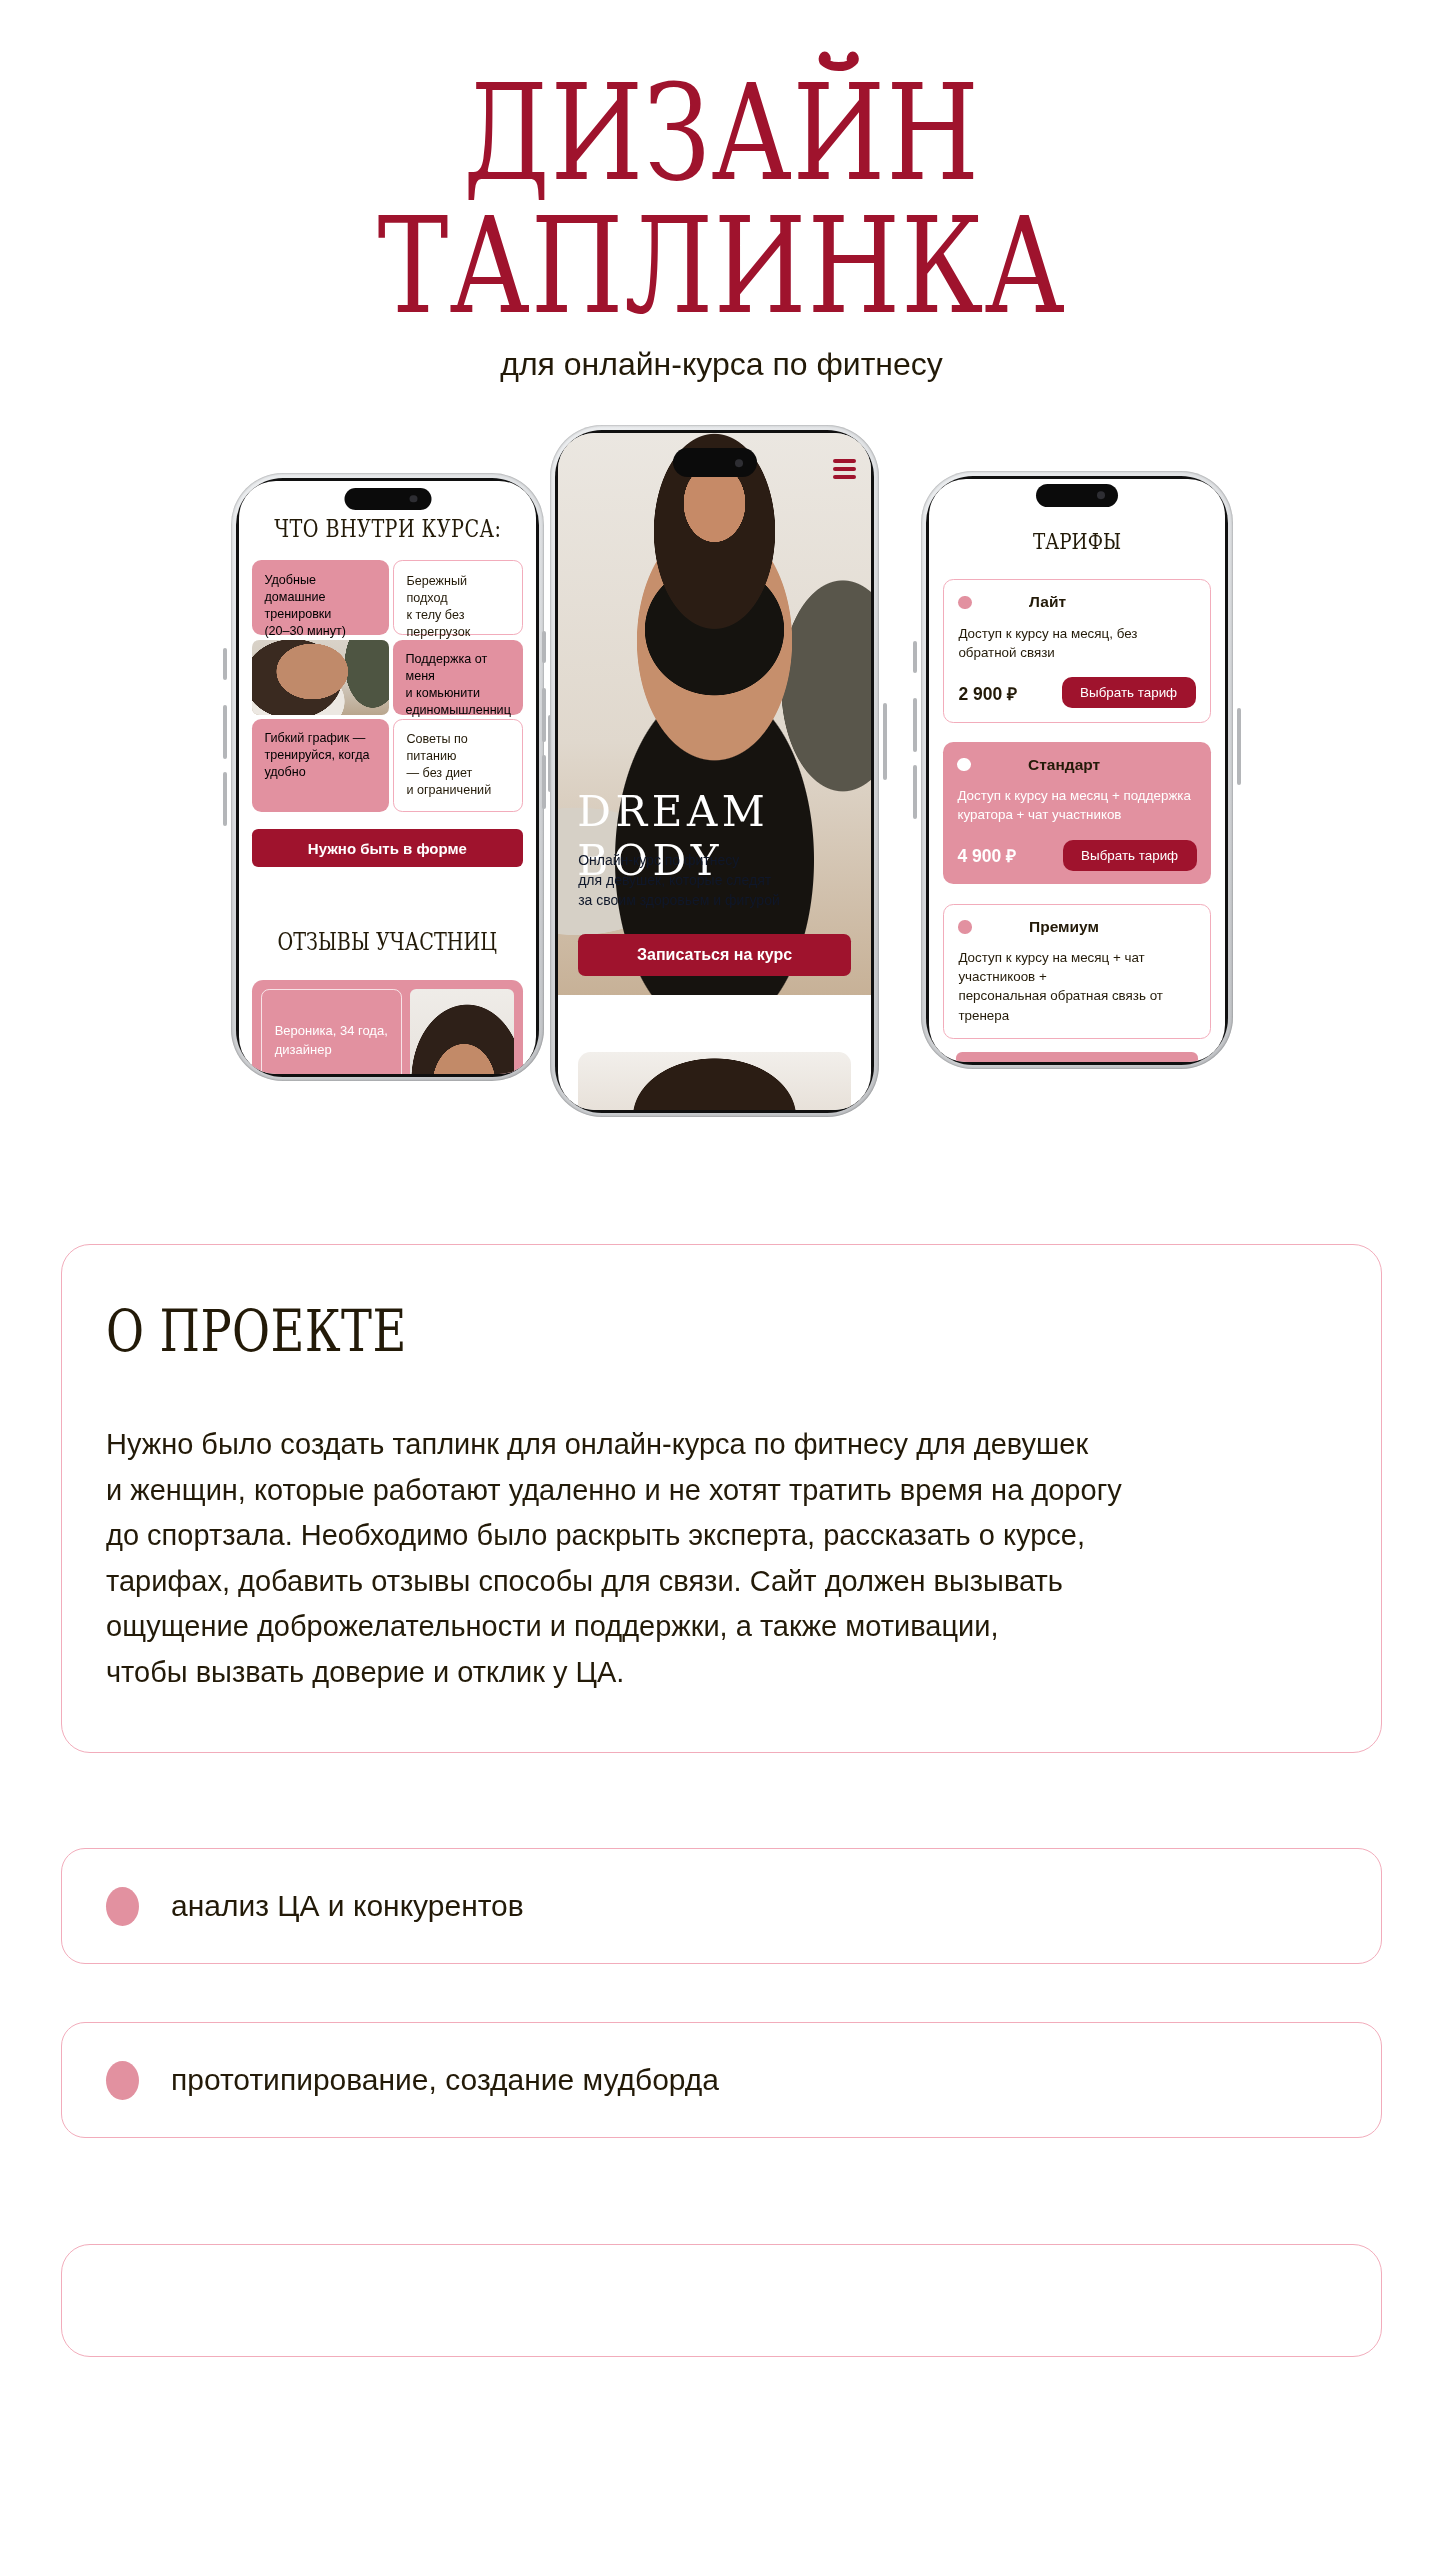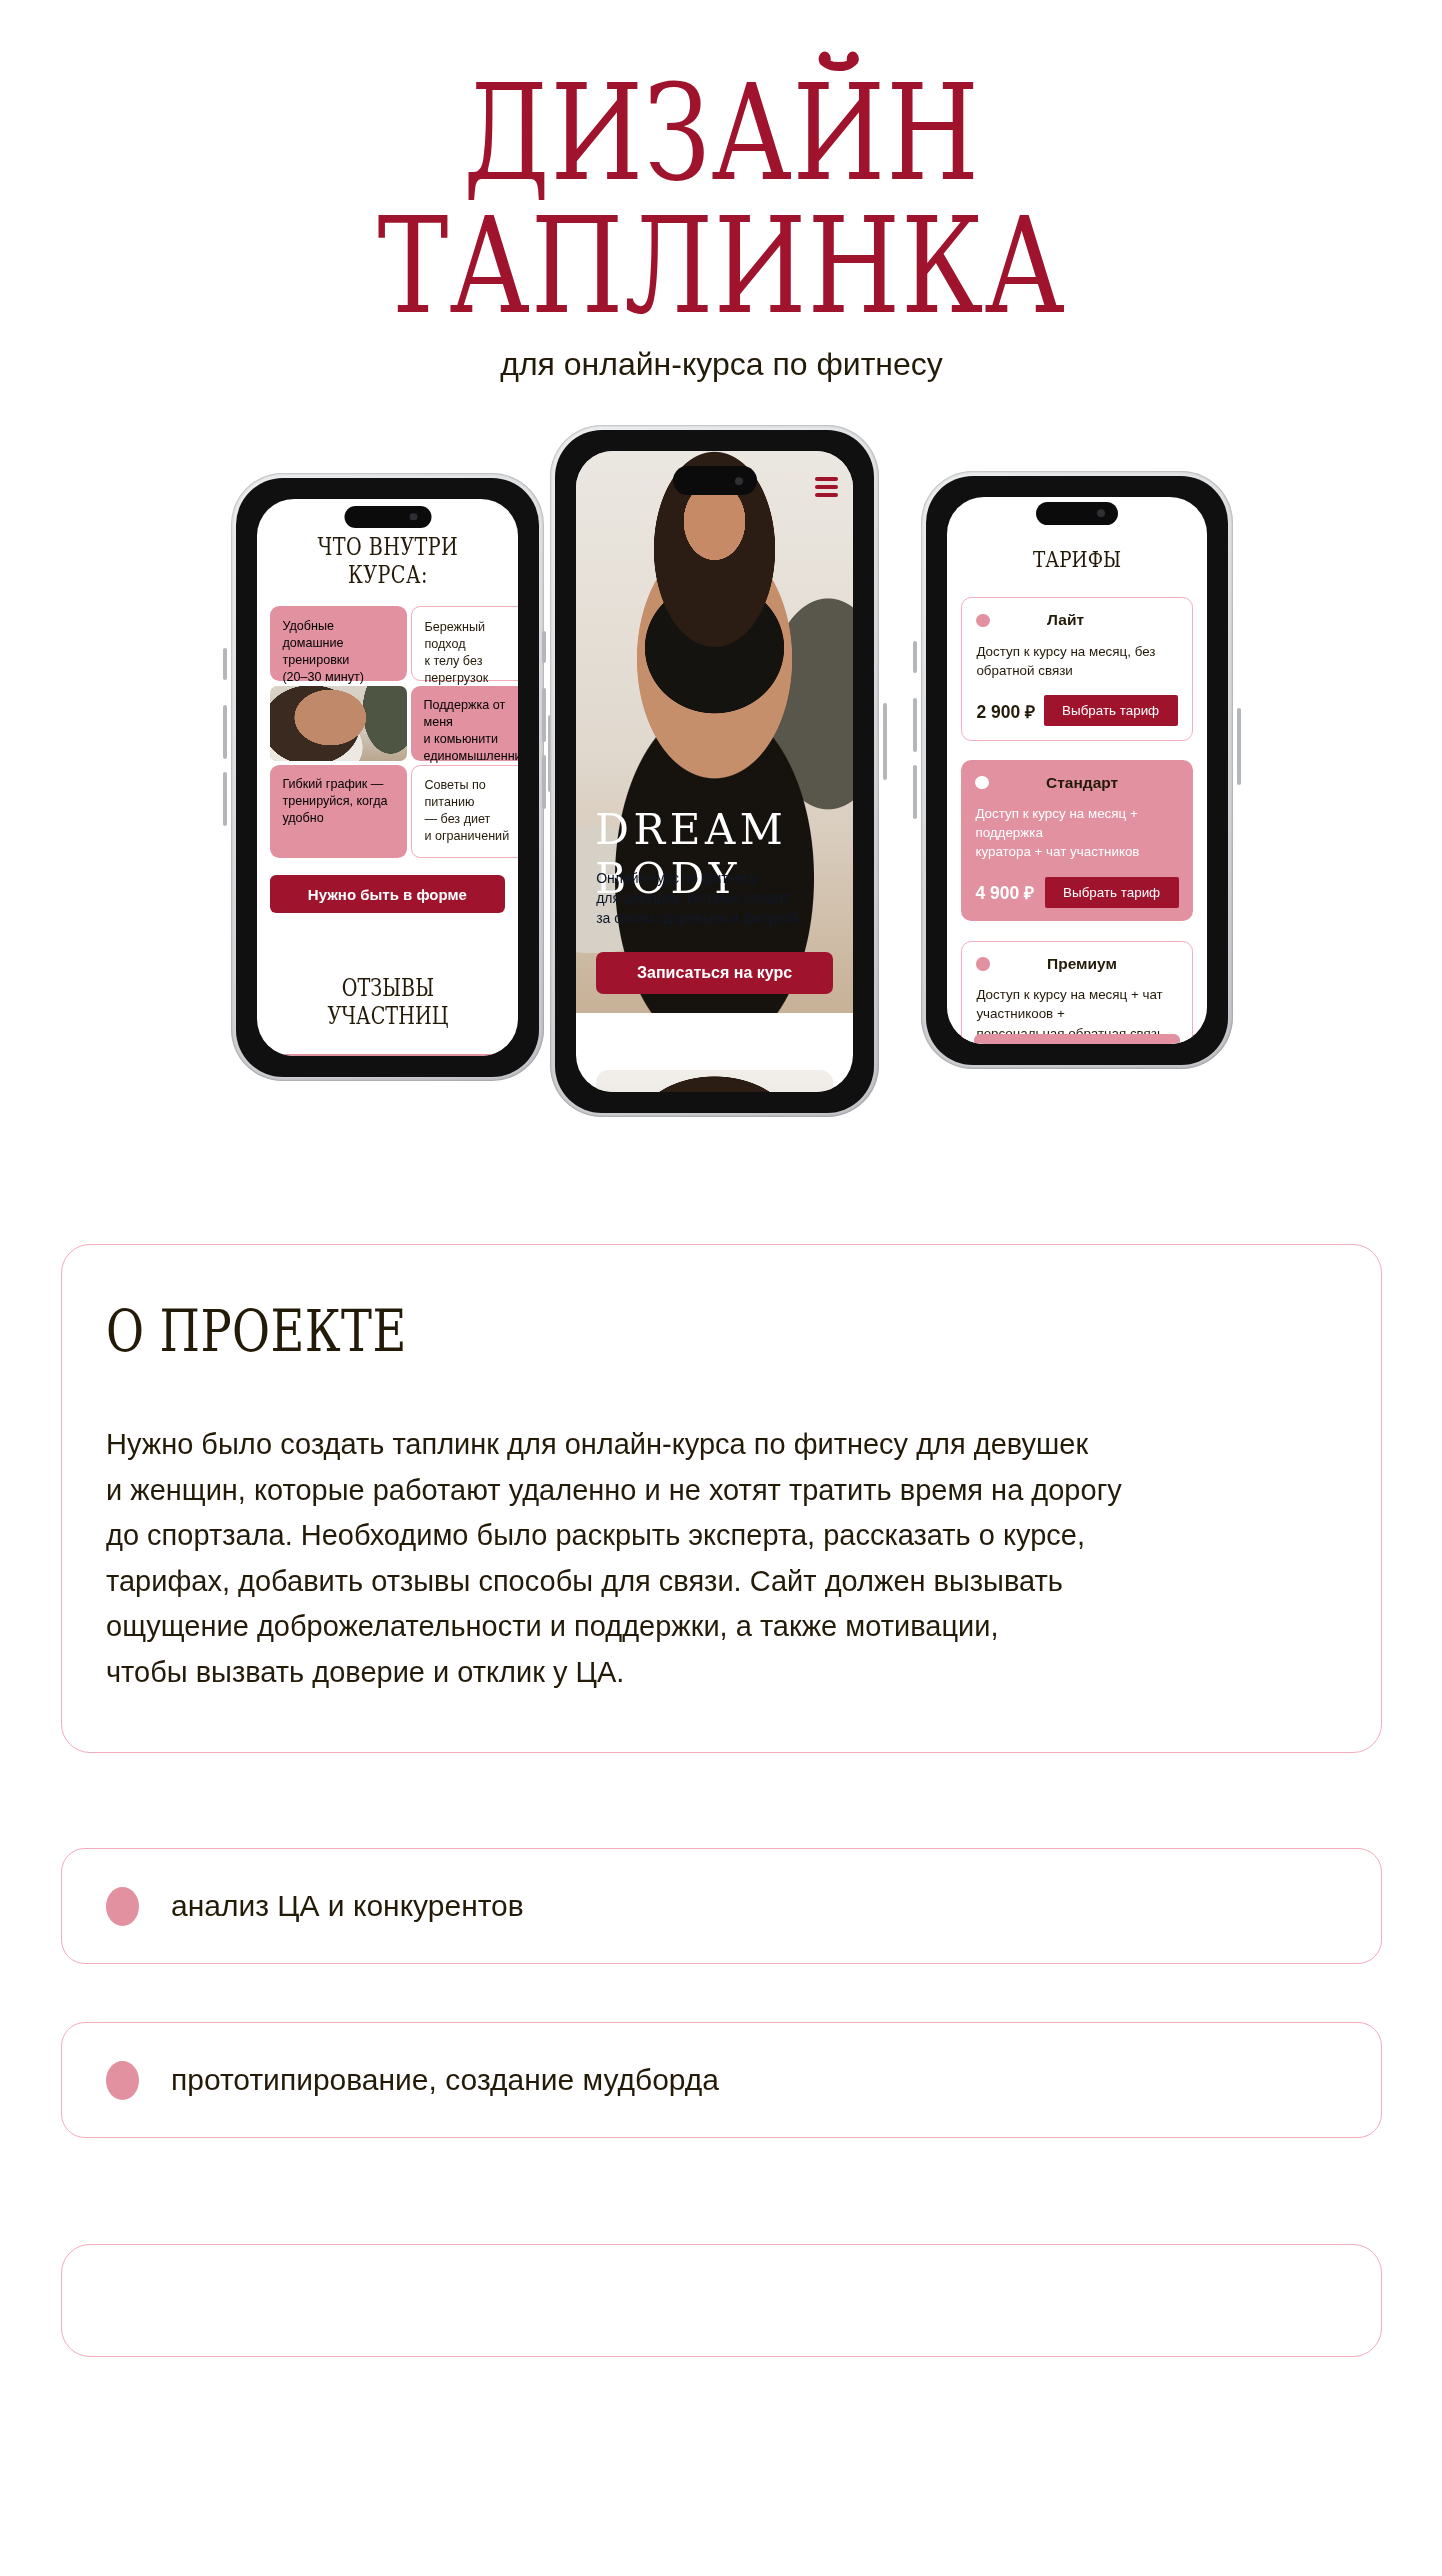--- a/index.html
+++ b/index.html
@@ -15,21 +15,21 @@
 
   
   header { padding-top:67px; text-align:center; }
   h1 { font-size:133px; line-height:1.0; color:#9F132D; letter-spacing:1px; }
   .subtitle { margin-top:13.4px; font-size:32px; color:#231A08; }
 
   
   .phones { position:relative; height:721px; margin-top:42px; }
   .phone { position:absolute; background:linear-gradient(145deg,#eceef0,#c2c4c7);
            border-radius:52px; padding:4.6px; box-shadow:inset 0 0 2.6px rgba(0,0,0,.45); }
-  .phone-inner { background:#101010; border-radius:47px; padding:21px; height:100%; }
+  .phone-inner { background:#101010; border-radius:47px; padding:3px; height:100%; }
   .screen { background:#fff; height:100%; border-radius:37px; overflow:hidden; position:relative; }
   .island { position:absolute; left:50%; transform:translateX(-50%);
             background:#0b0b0b; border-radius:14.4px; z-index:5; }
   .island::after { content:""; position:absolute; right:13.4px; top:50%; transform:translateY(-50%);
                    width:7.7px; height:7.7px; border-radius:50%; background:#2e2e33; }
   .sidebtn { position:absolute; width:4.1px; background:#b4b6b9; border-radius:2.6px; }
 
   .phone-left   { left:231px;  top:48px; width:313px;  height:608px; }
   .phone-center { left:550px; top:0;    width:329px;  height:692px; }
   .phone-right  { left:921px; top:46px; width:312px;  height:598px; }
@@ -97,21 +97,21 @@
   .plan.pinkp { background:#E291A0; }
   .plan-head { display:flex; align-items:center; gap:10.3px; }
   .plan-dot { width:13.4px; height:13.4px; border-radius:50%; background:#E291A0; flex:none; }
   .pinkp .plan-dot { background:#ffffff; }
   .plan-name { font-size:15.5px; font-weight:bold; color:#231A08;margin-left:47px; }
   .plan-desc { margin-top:12.4px; font-size:13.4px; line-height:1.42; color:#231A08; white-space:pre-line; }
   .pinkp .plan-desc { color:#ffffff; }
   .plan-foot { margin-top:15.5px; display:flex; align-items:center; justify-content:space-between; }
   .plan-price { font-size:17.5px; font-weight:bold; color:#231A08; }
   .pinkp .plan-price { color:#ffffff; }
-  .plan-btn { height:31px; padding:0 18.5px; border-radius:2px; font-size:13.4px; font-weight:normal; }
+  .plan-btn { height:31px; padding:0 18.5px; border-radius:10px; font-size:13.4px; font-weight:normal; }
   .pr-peek { position:absolute; bottom:0; left:27px; right:27px; height:10.3px;
              background:#E291A0; border-radius:6.2px 6.2px 0 0; }
 
   
   .box { width:1321px; margin:0 auto; border:1.5px solid #F2ACBB; border-radius:29px; background:#fff; }
   .sec-h { font-size:58px; color:#231A08; letter-spacing:0.5px; }
 
   .about { margin-top:98px; padding:52px 44px 57px; }
   .about-text { margin-top:57px; font-size:29px; line-height:1.57; white-space:pre-line; color:#231A08; }
 

